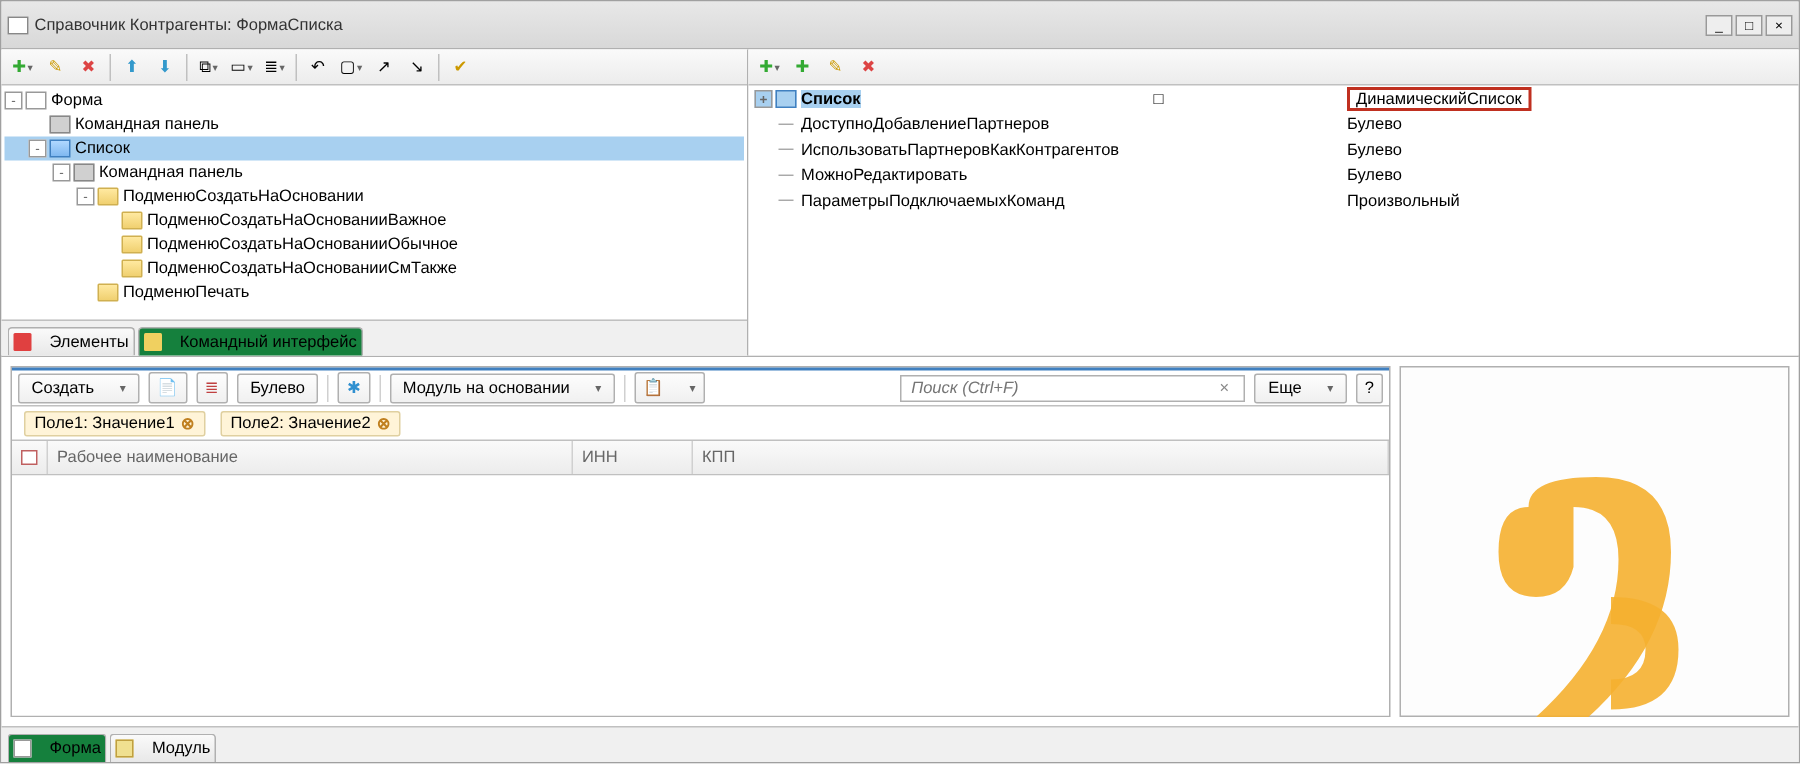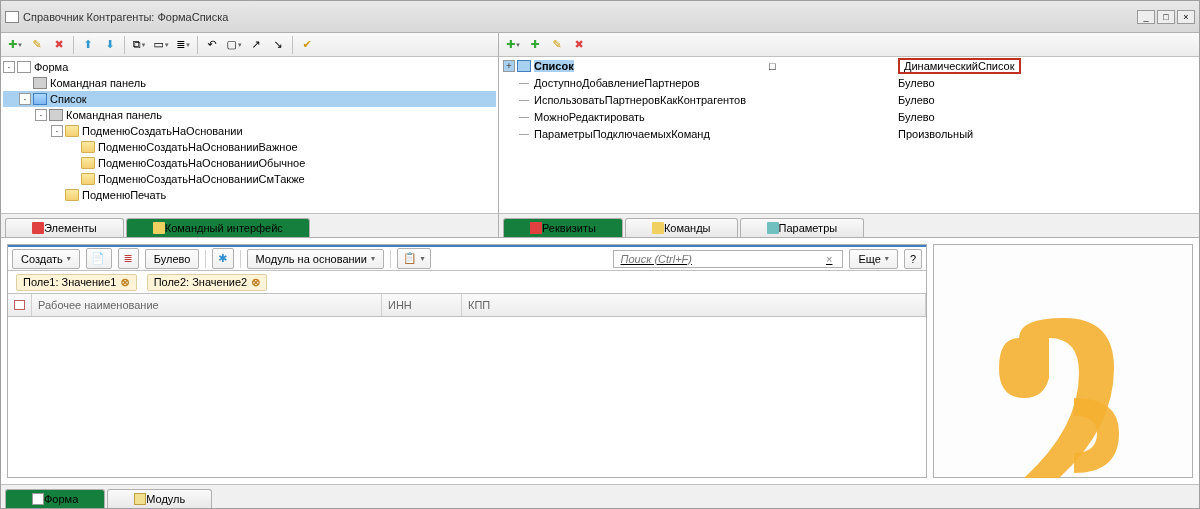--- a/index.html
+++ b/index.html
@@ -40,34 +40,34 @@
 .attr-body { flex: 1; overflow: auto; }
 .attr-row { display: flex; align-items: center; height: 17px; }
 .attr-row.sel .attr-name span { background: #a8d0f0; }
 .attr-row.sel { font-weight: bold; }
 .attr-name { width: 270px; display: flex; align-items: center; padding-left: 4px; }
 .attr-use { width: 125px; }
 .attr-type { flex: 1; padding-left: 4px; }
 .type-highlight { border: 2px solid #c03020; padding: 0 4px; font-weight: normal; display: inline-block; }
 
 .tabs { background: #f0f0f0; border-top: 1px solid #c0c0c0; height: 24px; display: flex; align-items: flex-end; padding: 0 4px; gap: 2px; }
-.tab { background: linear-gradient(#fafafa,#e8e8e8); border: 1px solid #b0b0b0; border-bottom: none; padding: 3px 26px; display: flex; align-items: center; gap: 0; cursor: pointer; border-radius: 3px 3px 0 0; }
+.tab { background: linear-gradient(#fafafa,#e8e8e8); border: 1px solid #b0b0b0; border-bottom: none; padding: 3px 3px; display: flex; align-items: center; gap: 12px; cursor: pointer; border-radius: 3px 3px 0 0; }
 .tab.active { background: #15803d; }
 .tab-icon { width: 12px; height: 12px; }
 .ti-red { background: #e04040; border-radius: 1px; }
 .ti-yellow { background: #f0d060; border-radius: 1px; }
 .ti-cyan { background: #70c0c0; border-radius: 1px; }
 
 .lower { flex: 1; display: flex; flex-direction: column; background: #fff; position: relative; }
 .preview-wrap { flex: 1; display: flex; }
 .preview { flex: 1; display: flex; flex-direction: column; border: 1px solid #b0b0b0; margin: 6px; }
 .preview-tb { height: 26px; border-bottom: 1px solid #c0c0c0; display: flex; align-items: center; padding: 0 4px; gap: 6px; border-top: 2px solid #4080c0; }
-.pbtn { border: 1px solid #b0b0b0; background: linear-gradient(#fdfdfd,#f0f0f0); padding: 3px 8px; cursor: pointer; border-radius: 2px; display: flex; align-items: center; gap: 4px; }
+.pbtn { border: 1px solid #b0b0b0; background: linear-gradient(#fdfdfd,#f0f0f0); padding: 3px 8px; cursor: pointer; border-radius: 2px; display: flex; align-items: center; gap: 17px; }
 .pbtn.icon-only { padding: 3px 5px; }
-.search-box { border: 1px solid #b0b0b0; padding: 2px 6px; background: #fff; display: flex; align-items: center; flex: 0 0 230px; text-decoration: underline; }
+.search-box { border: 1px solid #b0b0b0; padding: 2px 6px; background: #fff; display: flex; align-items: center; flex: 0 0 230px; }
 .search-box input { border: none; outline: none; flex: 1; color: #999; font-style: italic; }
 .search-close { color: #888; cursor: pointer; padding: 0 4px; }
 
 .filter-row { height: 22px; display: flex; align-items: center; padding: 0 8px; gap: 10px; }
 .filter-chip { background: #fff4d8; border: 1px solid #e0d0a0; padding: 1px 6px; display: flex; align-items: center; gap: 4px; border-radius: 2px; }
 .chip-close { color: #c08020; cursor: pointer; font-weight: bold; }
 
 .grid-header { height: 24px; background: linear-gradient(#fafafa,#ececec); border-top: 1px solid #c0c0c0; border-bottom: 1px solid #c0c0c0; display: flex; }
 .gh-col { border-right: 1px solid #d0d0d0; padding: 0 6px; display: flex; align-items: center; color: #666; }
 .gh-icon { width: 24px; justify-content: center; }
@@ -235,34 +235,20 @@
             <div class="attr-row">
               <div class="attr-name">
                 <span style="width: 14px; display: inline-block;"></span>
                 <span class="node-icon dash-icon">—</span>
                 <span>ПараметрыПодключаемыхКоманд</span>
               </div>
               <div class="attr-use"></div>
               <div class="attr-type">Произвольный</div>
             </div>
           </div>
-        <div class="tabs">
-          <div class="tab active">
-              <span class="tab-icon ti-red"></span>
-              <span>Реквизиты</span>
-            </div>
-          <div class="tab">
-              <span class="tab-icon ti-yellow"></span>
-              <span>Команды</span>
-            </div>
-          <div class="tab">
-              <span class="tab-icon ti-cyan"></span>
-              <span>Параметры</span>
-            </div>
-        </div>
       </div>
     </div>
 
     <div class="lower">
       <div class="preview-wrap">
         <div class="preview">
           <div class="preview-tb">
             <div class="pbtn">
                 <span>Создать</span>
                 <span style="font-size:8px;color:#666">▾</span>

